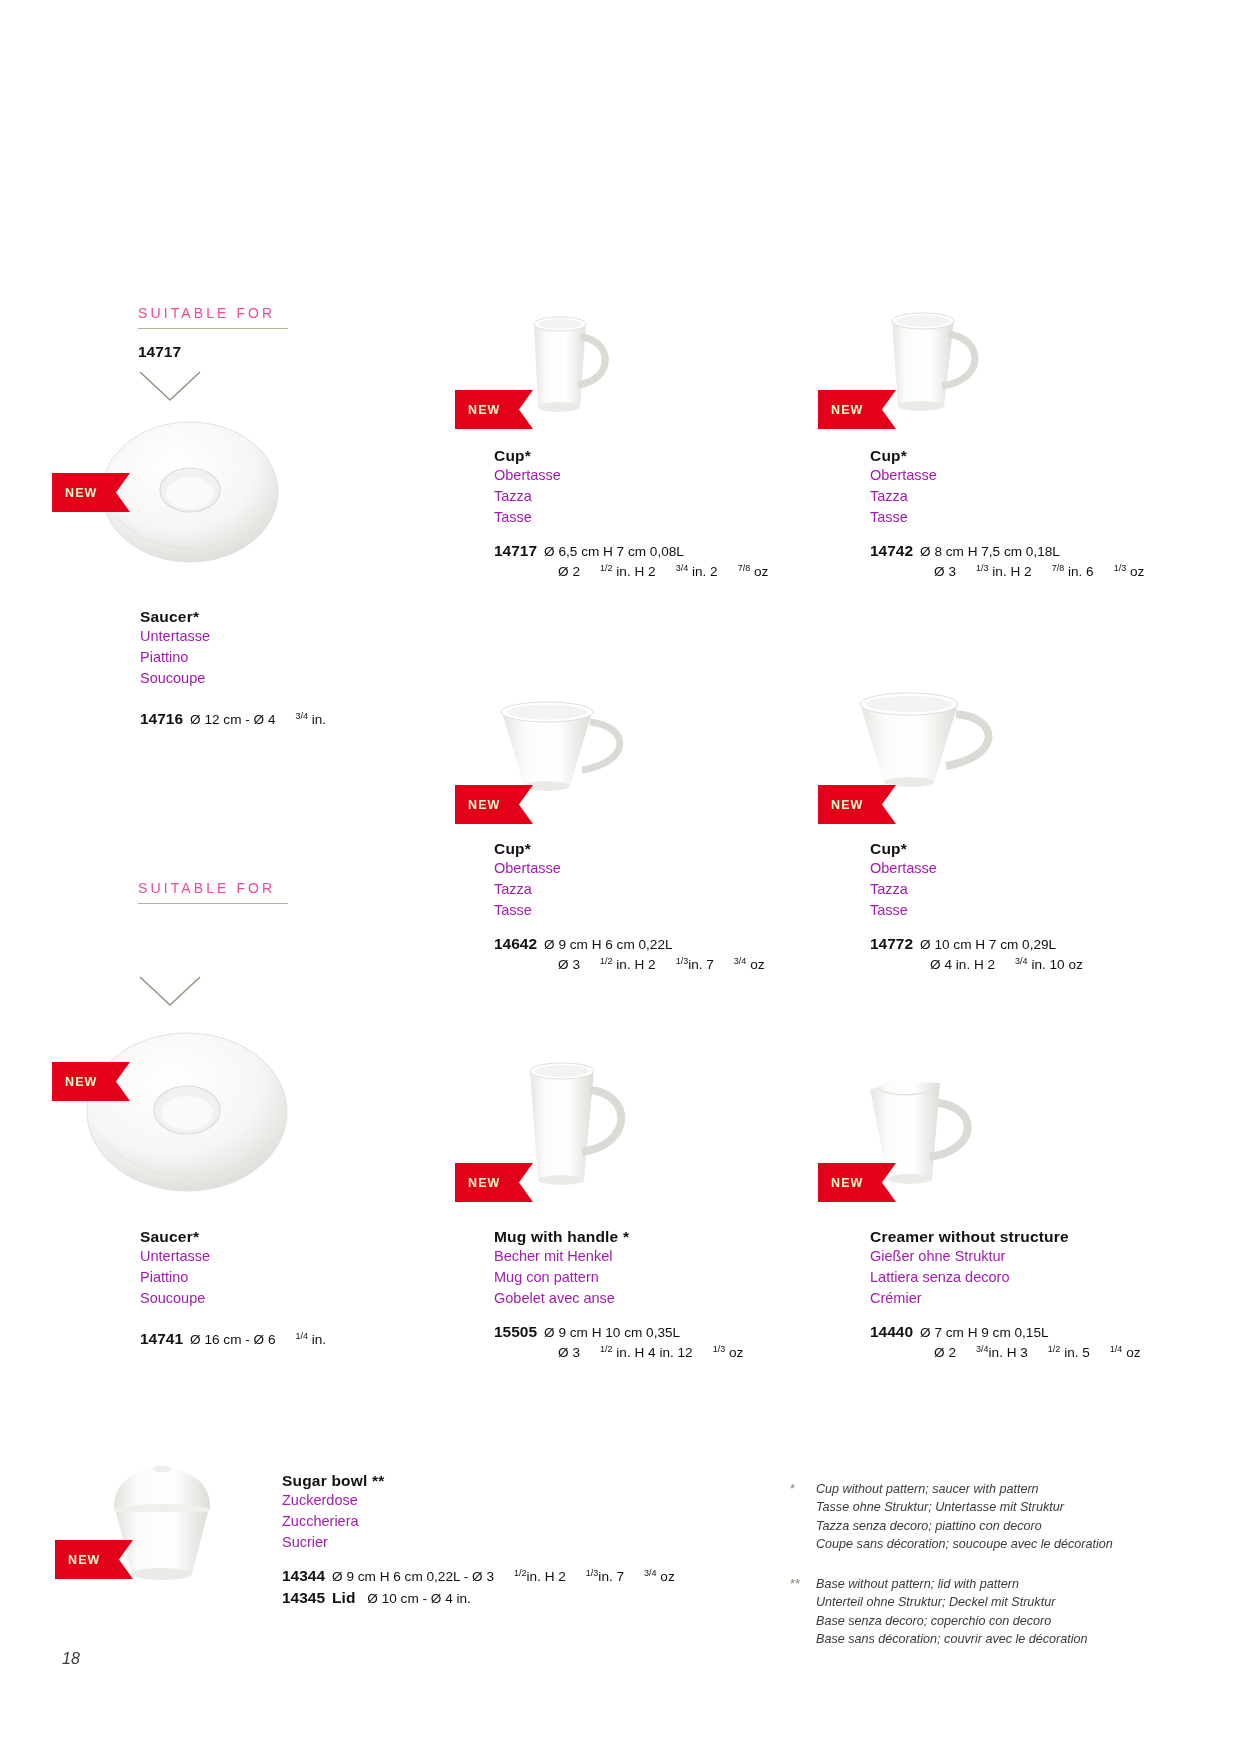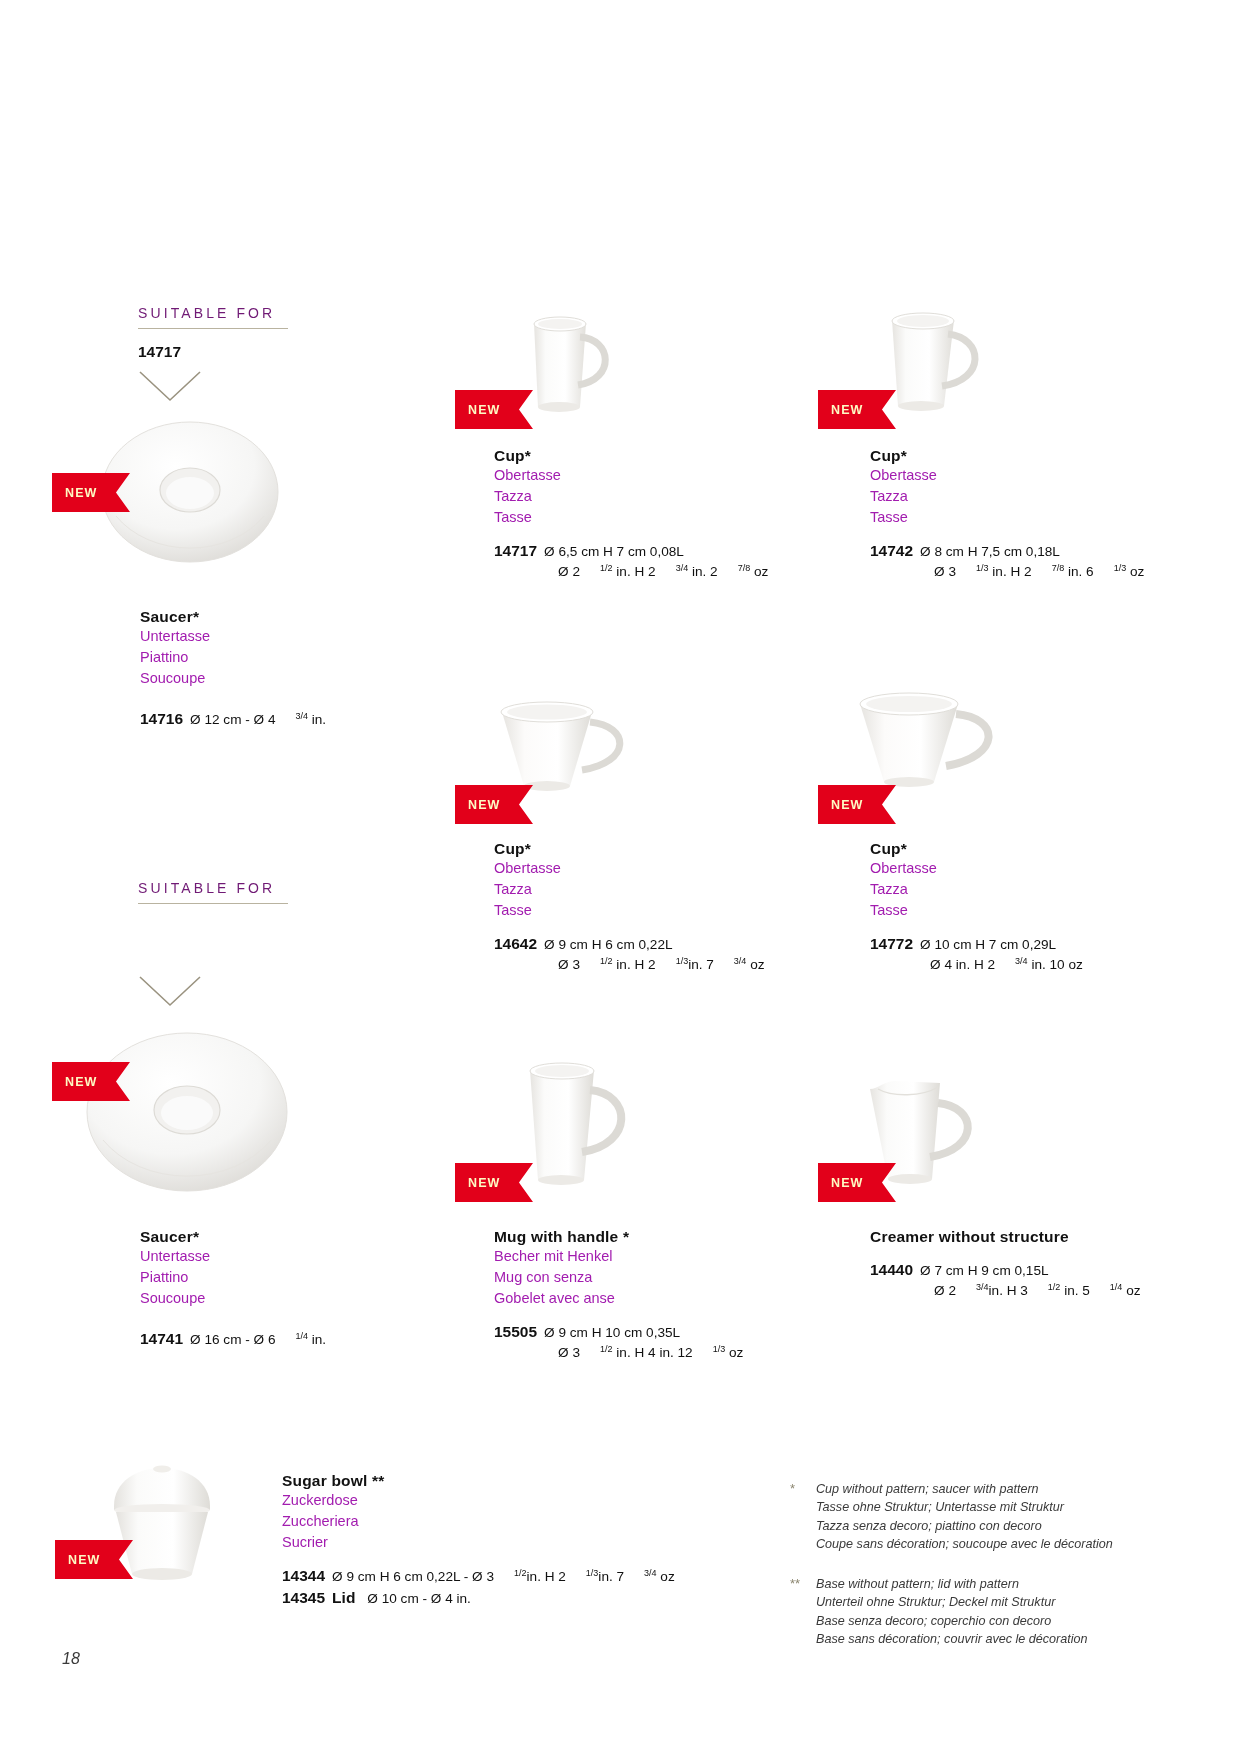--- a/index.html
+++ b/index.html
@@ -69,21 +69,21 @@
   }
 
   
   .suitable {
     position: absolute;
     width: 250px;
   }
   .suitable .head {
     font-size: 14px;
     letter-spacing: 3.1px;
-    color: #701a75;
+    color: #ec4899;
     font-weight: 500;
   }
   .suitable .rule {
     margin-top: 7px;
     border-top: 1px solid #b9b3a0;
     width: 150px;
   }
   .suitable .codes {
     margin-top: 12px;
     font-size: 15.5px;
@@ -384,21 +384,21 @@
       <ellipse cx="64" cy="11" rx="27" ry="6" fill="#f4f3f1"></ellipse>
       <ellipse cx="63" cy="120" rx="23" ry="5" fill="#eceae6"></ellipse>
     </svg>
   </div>
   <div class="new-flag" style="left:455px; top:1163px;">NEW</div>
 
   <div class="prod" style="left:494px; top:1228px;">
     <div class="ttl">Mug with handle *</div>
     <div class="sub lines">
       <div>Becher mit Henkel</div>
-      <div>Mug con senza</div>
+      <div>Mug con pattern</div>
       <div>Gobelet avec anse</div>
     </div>
     <div class="dimwrap">
       <span class="code">15505</span>
       <span class="dimcol">
         <span class="dims">Ø 9 cm H 10 cm 0,35L</span>
         <span class="dims" style="padding-left:14px;"><span>Ø 3</span><sup>1/2</sup><span> in. H 4 in. 12</span><sup>1/3</sup><span> oz</span></span>
       </span>
     </div>
   </div>
@@ -416,20 +416,25 @@
       <path d="M22 14 C30 14 36 6 48 6 L92 8 L84 104 L40 104 Z" fill="url(#cg6)"></path>
       <path d="M90 28 C130 32 132 74 82 82" fill="none" stroke="#dcdad5" stroke-width="8"></path>
       <path d="M30 14 C44 22 74 22 90 12" fill="none" stroke="#e2e0db" stroke-width="1.4"></path>
       <ellipse cx="62" cy="104" rx="22" ry="5" fill="#eceae6"></ellipse>
     </svg>
   </div>
   <div class="new-flag" style="left:818px; top:1163px;">NEW</div>
 
   <div class="prod" style="left:870px; top:1228px;">
     <div class="ttl">Creamer without structure</div>
+    <div class="sub lines">
+      <div>Gießer ohne Struktur</div>
+      <div>Lattiera senza decoro</div>
+      <div>Crémier</div>
+    </div>
     <div class="dimwrap">
       <span class="code">14440</span>
       <span class="dimcol">
         <span class="dims">Ø 7 cm H 9 cm 0,15L</span>
         <span class="dims" style="padding-left:14px;"><span>Ø 2</span><sup>3/4</sup><span>in. H 3</span><sup>1/2</sup><span> in. 5</span><sup>1/4</sup><span> oz</span></span>
       </span>
     </div>
   </div>
 
   <div class="art" style="left:88px; top:1460px;">

